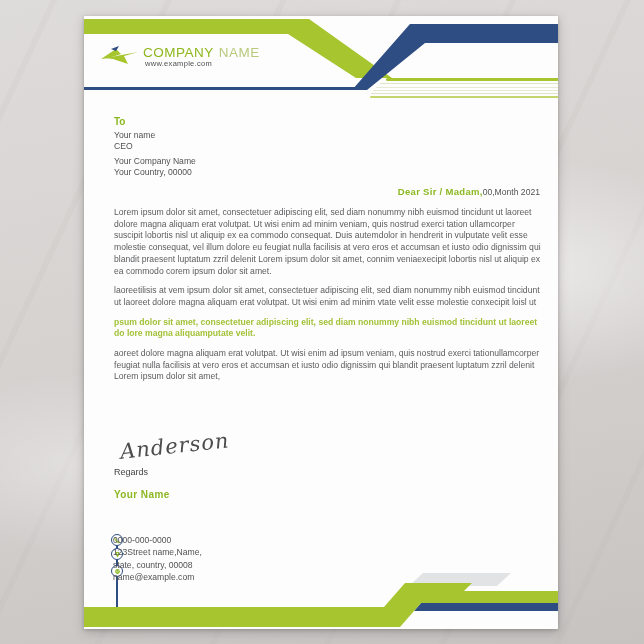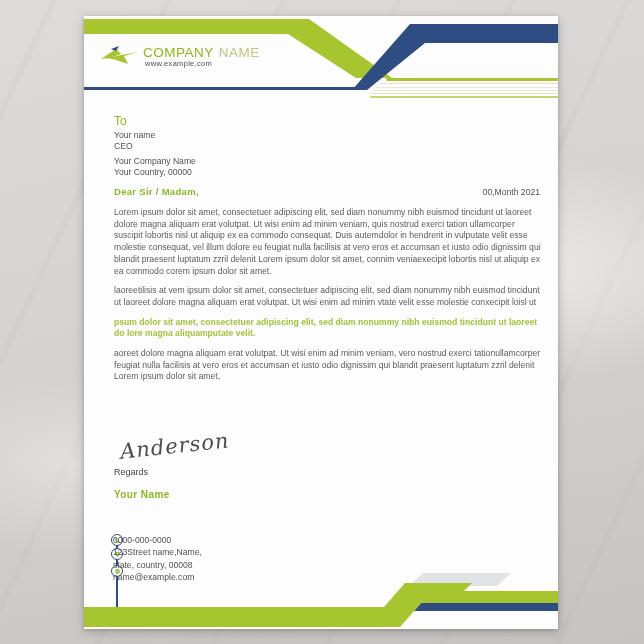--- a/index.html
+++ b/index.html
@@ -39,23 +39,23 @@
   .fan6 { top:80px; left:286px; height:2px; background:#c5d56e; }
 
   .logo { position:absolute; left:17px; top:26px; width:40px; height:25px; }
   .brandline { position:absolute; left:59px; top:27px; white-space:nowrap; letter-spacing:0.5px; }
   .brand-bold { font-size:13.5px; font-weight:normal; color:#8fb71d; }
   .brand-light { font-size:13.5px; color:#b9c97c; }
   .website { position:absolute; left:61px; top:43px; font-size:7.5px; color:#4f5052; letter-spacing:0.3px; }
 
   
   .to-block { position:absolute; left:30px; top:100px; font-size:8.6px; color:#515254; line-height:11px; }
-  .to-label { color:#8cb822; font-weight:normal; font-size:12px; margin-bottom:3px; }
+  .to-label { color:#8cb822; font-weight:bold; font-size:10px; margin-bottom:3px; }
   .to-gap { height:4px; }
-  .salutation-row { position:absolute; left:30px; top:170px; width:426px; display:flex; justify-content:space-between; align-items:baseline; }
+  .salutation-row { position:absolute; left:30px; top:170px; width:426px; display:flex; justify-content:flex-end; align-items:baseline; }
   .salutation { color:#8cb822; font-weight:bold; font-size:9.5px; letter-spacing:0.3px; }
   .date { font-size:8.6px; color:#515254; }
   .body-block { position:absolute; left:30px; top:191px; width:427px; font-size:8.6px; color:#5b5c5e; line-height:11.7px; }
   .body-block p { margin-bottom:8px; }
   .p-green { color:#a3c239; font-weight:bold; }
 
   
   .sig { position:absolute; left:36px; top:418px; font-family:"DejaVu Serif", serif; font-style:italic;
          font-size:21px; color:#4c4c4e; transform:rotate(-6deg); letter-spacing:1px; }
   .regards { position:absolute; left:30px; top:451px; font-size:9px; color:#424345; }
@@ -114,21 +114,21 @@
 
   <div class="salutation-row">
     <span class="salutation">Dear Sir / Madam,</span>
     <span class="date">00,Month 2021</span>
   </div>
 
   <div class="body-block">
     <p>Lorem ipsum dolor sit amet, consectetuer adipiscing elit, sed diam nonummy nibh euismod tincidunt ut laoreet dolore magna aliquam erat volutpat. Ut wisi enim ad minim veniam, quis nostrud exerci tation ullamcorper suscipit lobortis nisl ut aliquip ex ea commodo consequat. Duis autemdolor in hendrerit in vulputate velit esse molestie consequat, vel illum dolore eu feugiat nulla facilisis at vero eros et accumsan et iusto odio dignissim qui blandit praesent luptatum zzril delenit Lorem ipsum dolor sit amet, connim veniaexecipit lobortis nisl ut aliquip ex ea commodo corem ipsum dolor sit amet.</p>
     <p>laoreetilisis at vem ipsum dolor sit amet, consectetuer adipiscing elit, sed diam nonummy nibh euismod tincidunt ut laoreet dolore magna aliquam erat volutpat. Ut wisi enim ad minim vtate velit esse molestie conxecipit loisl ut</p>
     <p class="p-green">psum dolor sit amet, consectetuer adipiscing elit, sed diam nonummy nibh euismod tincidunt ut laoreet do lore magna aliquamputate velit.</p>
-    <p>aoreet dolore magna aliquam erat volutpat. Ut wisi enim ad minim veniam, vero nostrud exerci tationullamcorper feugiat nulla facilisis at vero eros et accumsan et iusto odio dignissim qui blandit praesent luptatum zzril delenit Lorem ipsum dolor sit amet,</p>
+    <p>aoreet dolore magna aliquam erat volutpat. Ut wisi enim ad ipsum veniam, quis nostrud exerci tationullamcorper feugiat nulla facilisis at vero eros et accumsan et iusto odio dignissim qui blandit praesent luptatum zzril delenit Lorem ipsum dolor sit amet,</p>
   </div>
 
   <div class="sig">Anderson</div>
   <div class="regards">Regards</div>
   <div class="your-name">Your Name</div>
 
   <div class="contact-line"></div>
   <div class="cicon" style="top:518px;">
     <svg viewBox="0 0 10 10">
         <path d="M2,1 C1,2 1,4 3,6 C5,8 7,9 8,8 L7,6 L6,7 C5,7 3,5 3,4 L4,3 Z" fill="none" stroke="#8ebc2a" stroke-width="1.4"></path>

